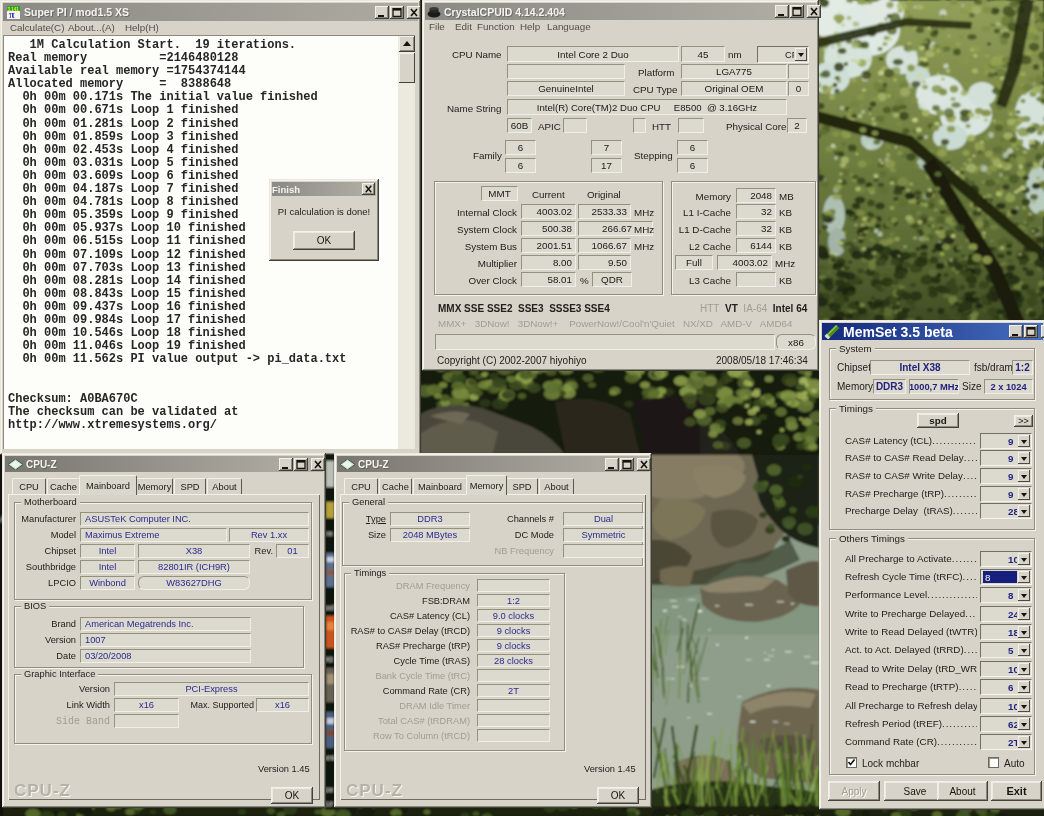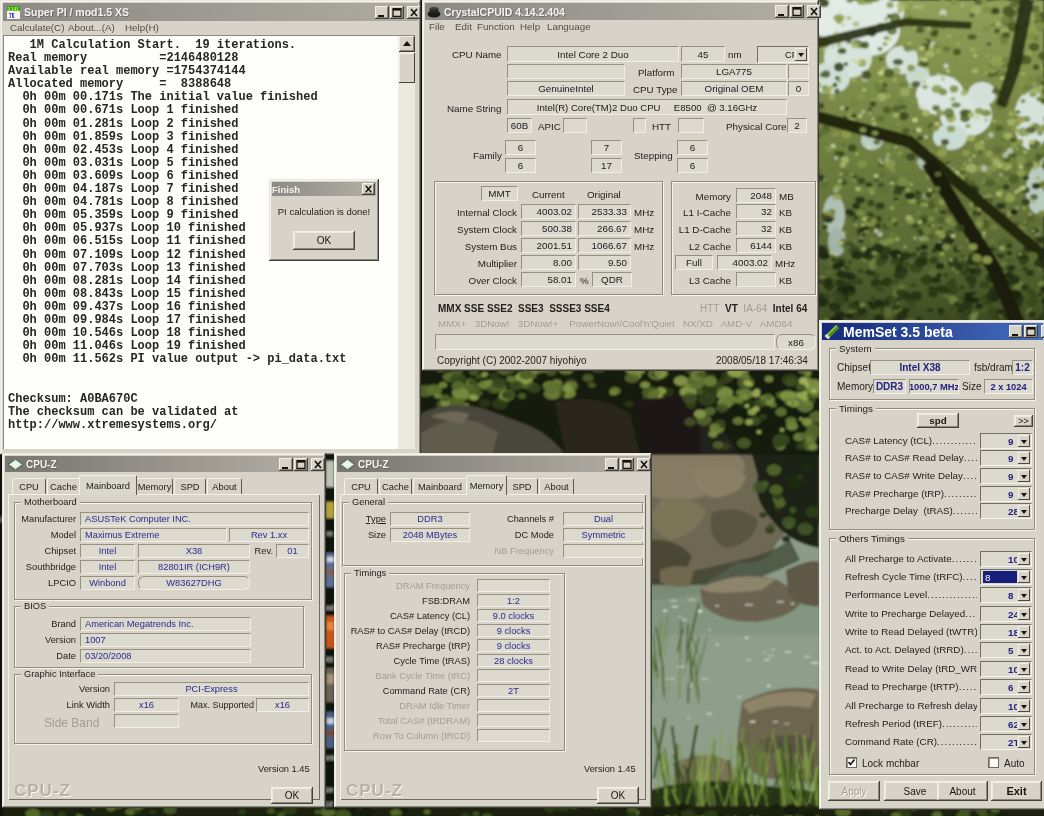--- a/index.html
+++ b/index.html
@@ -2067,21 +2067,21 @@
       <div class="grp" style="left:12px;top:181px;width:229px;height:114px"></div>
       <div class="fld fldk" style="left:59px;top:186px;width:37px;height:15px;font-size:9.8px;justify-content:center;">MMT</div>
       <div class="lab " style="left:110px;top:189px;font-size:9.8px;">Current</div>
       <div class="lab " style="left:165px;top:189px;font-size:9.8px;">Original</div>
       <div class="lab " style="left:15px;top:207px;font-size:9.8px;width:80px;text-align:right;">Internal Clock</div>
       <div class="fld fldk" style="left:99px;top:204px;width:55px;height:15px;font-size:9.8px;justify-content:flex-end;padding-right:3px;">4003.02</div>
       <div class="fld fldk" style="left:156px;top:204px;width:53px;height:15px;font-size:9.8px;justify-content:flex-end;padding-right:3px;">2533.33</div>
       <div class="lab " style="left:212px;top:207px;font-size:9.8px;">MHz</div>
       <div class="lab " style="left:15px;top:224px;font-size:9.8px;width:80px;text-align:right;">System Clock</div>
       <div class="fld fldk" style="left:99px;top:221px;width:55px;height:15px;font-size:9.8px;justify-content:flex-end;padding-right:3px;">500.38</div>
-      <div class="fld fldk" style="left:156px;top:221px;width:53px;height:15px;font-size:9.8px;justify-content:flex-end;padding-right:3px;">266.67</div>
+      <div class="fld fldk" style="left:156px;top:221px;width:75px;height:15px;font-size:9.8px;justify-content:flex-end;padding-right:20px;">266.67</div>
       <div class="lab " style="left:212px;top:224px;font-size:9.8px;">MHz</div>
       <div class="lab " style="left:15px;top:241px;font-size:9.8px;width:80px;text-align:right;">System Bus</div>
       <div class="fld fldk" style="left:99px;top:238px;width:55px;height:15px;font-size:9.8px;justify-content:flex-end;padding-right:3px;">2001.51</div>
       <div class="fld fldk" style="left:156px;top:238px;width:53px;height:15px;font-size:9.8px;justify-content:flex-end;padding-right:3px;">1066.67</div>
       <div class="lab " style="left:212px;top:241px;font-size:9.8px;">MHz</div>
       <div class="lab " style="left:15px;top:258px;font-size:9.8px;width:80px;text-align:right;">Multiplier</div>
       <div class="fld fldk" style="left:99px;top:255px;width:55px;height:15px;font-size:9.8px;justify-content:flex-end;padding-right:3px;">8.00</div>
       <div class="fld fldk" style="left:156px;top:255px;width:53px;height:15px;font-size:9.8px;justify-content:flex-end;padding-right:3px;">9.50</div>
       <div class="lab " style="left:15px;top:275px;font-size:9.8px;width:80px;text-align:right;">Over Clock</div>
       <div class="fld fldk" style="left:99px;top:272px;width:55px;height:15px;font-size:9.8px;justify-content:flex-end;padding-right:3px;">58.01</div>
@@ -2176,21 +2176,21 @@
         <div class="fld" style="left:78px;top:196px;width:171px;height:14px;color:#2b2b8f;font-size:9.3px;justify-content:flex-start;padding-left:4px;">03/20/2008</div>
         <div class="grp" style="left:12px;top:221px;width:298px;height:70px">
           <div class="glab">Graphic Interface</div>
         </div>
         <div class="lab" style="left:52px;top:231px;font-size:9.3px;width:56px;text-align:right;">Version</div>
         <div class="fld" style="left:112px;top:229px;width:195px;height:14px;color:#2b2b8f;font-size:9.3px;justify-content:center;">PCI-Express</div>
         <div class="lab" style="left:42px;top:247px;font-size:9.3px;width:66px;text-align:right;">Link Width</div>
         <div class="fld" style="left:112px;top:245px;width:65px;height:14px;color:#2b2b8f;font-size:9.3px;justify-content:center;">x16</div>
         <div class="lab" style="left:184px;top:247px;font-size:9px;width:68px;text-align:right;">Max. Supported</div>
         <div class="fld" style="left:254px;top:245px;width:53px;height:14px;color:#2b2b8f;font-size:9.3px;justify-content:center;">x16</div>
-        <div class="lab" style="left:42px;top:263px;font-size:12px;width:66px;text-align:left;color:#a19d90;">Side Band</div>
+        <div class="lab" style="left:42px;top:263px;font-size:10px;width:66px;text-align:right;color:#a19d90;font-family:Liberation Mono, monospace;">Side Band</div>
         <div class="fld" style="left:112px;top:261px;width:65px;height:14px;color:#a19d90;font-size:9.3px;justify-content:center;"></div>
       </div>
       <div class="lab" style="left:256px;top:311px;font-size:9.3px;z-index:5">Version 1.45</div>
       <div style="position:absolute;left:12px;top:328px;z-index:5;font-size:17px;font-weight:bold;color:#b5b2a8;text-shadow:1px 1px 0 #f7f5ee;letter-spacing:1px">CPU-Z</div>
       <div class="pbtn" style="left:269px;top:334px;width:42px;height:17px;z-index:5">OK</div>
     </div>
 <div class="win" style="left:334px;top:453px;width:318px;height:355px">
       <div class="tbar" style="height:16px;font-size:10px;background:linear-gradient(90deg,#77766f,#b4b1a7)">
         <svg width="15" height="11" style="margin:0 3px 0 3px" viewBox="0 0 15 11">
           <polygon points="7.5,0 15,5.5 7.5,11 0,5.5" fill="#cfe0d2" stroke="#3c5a46" stroke-width="1"></polygon>

